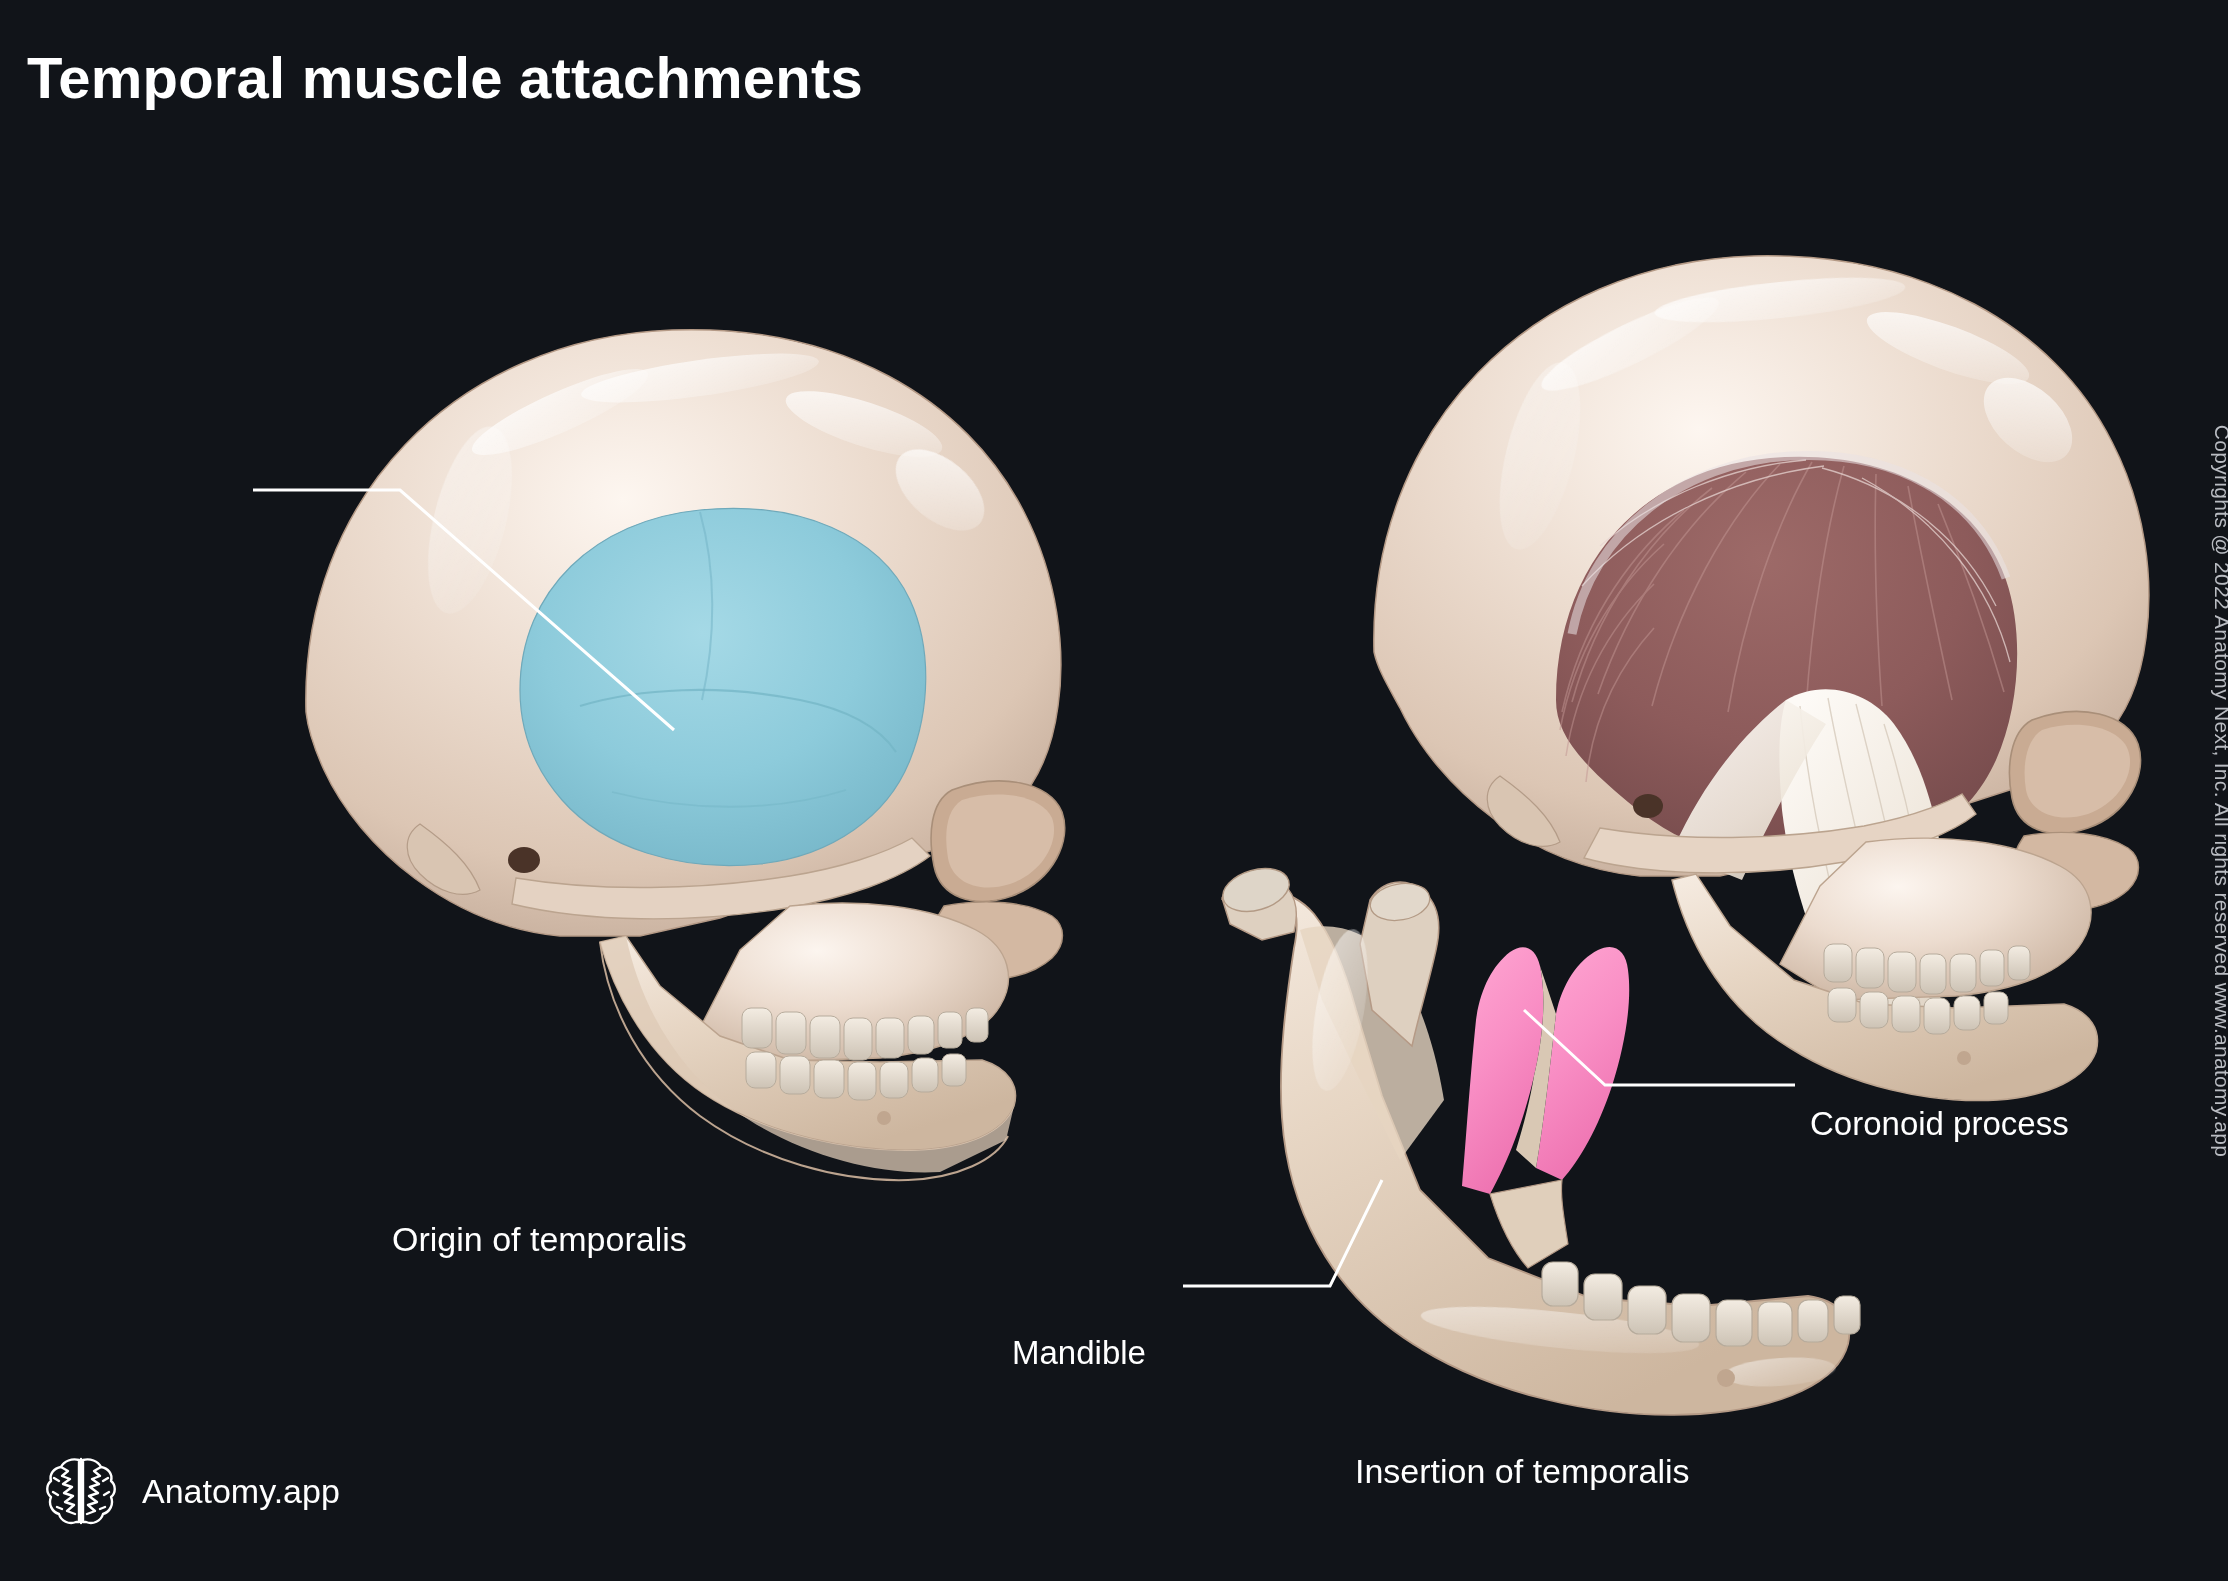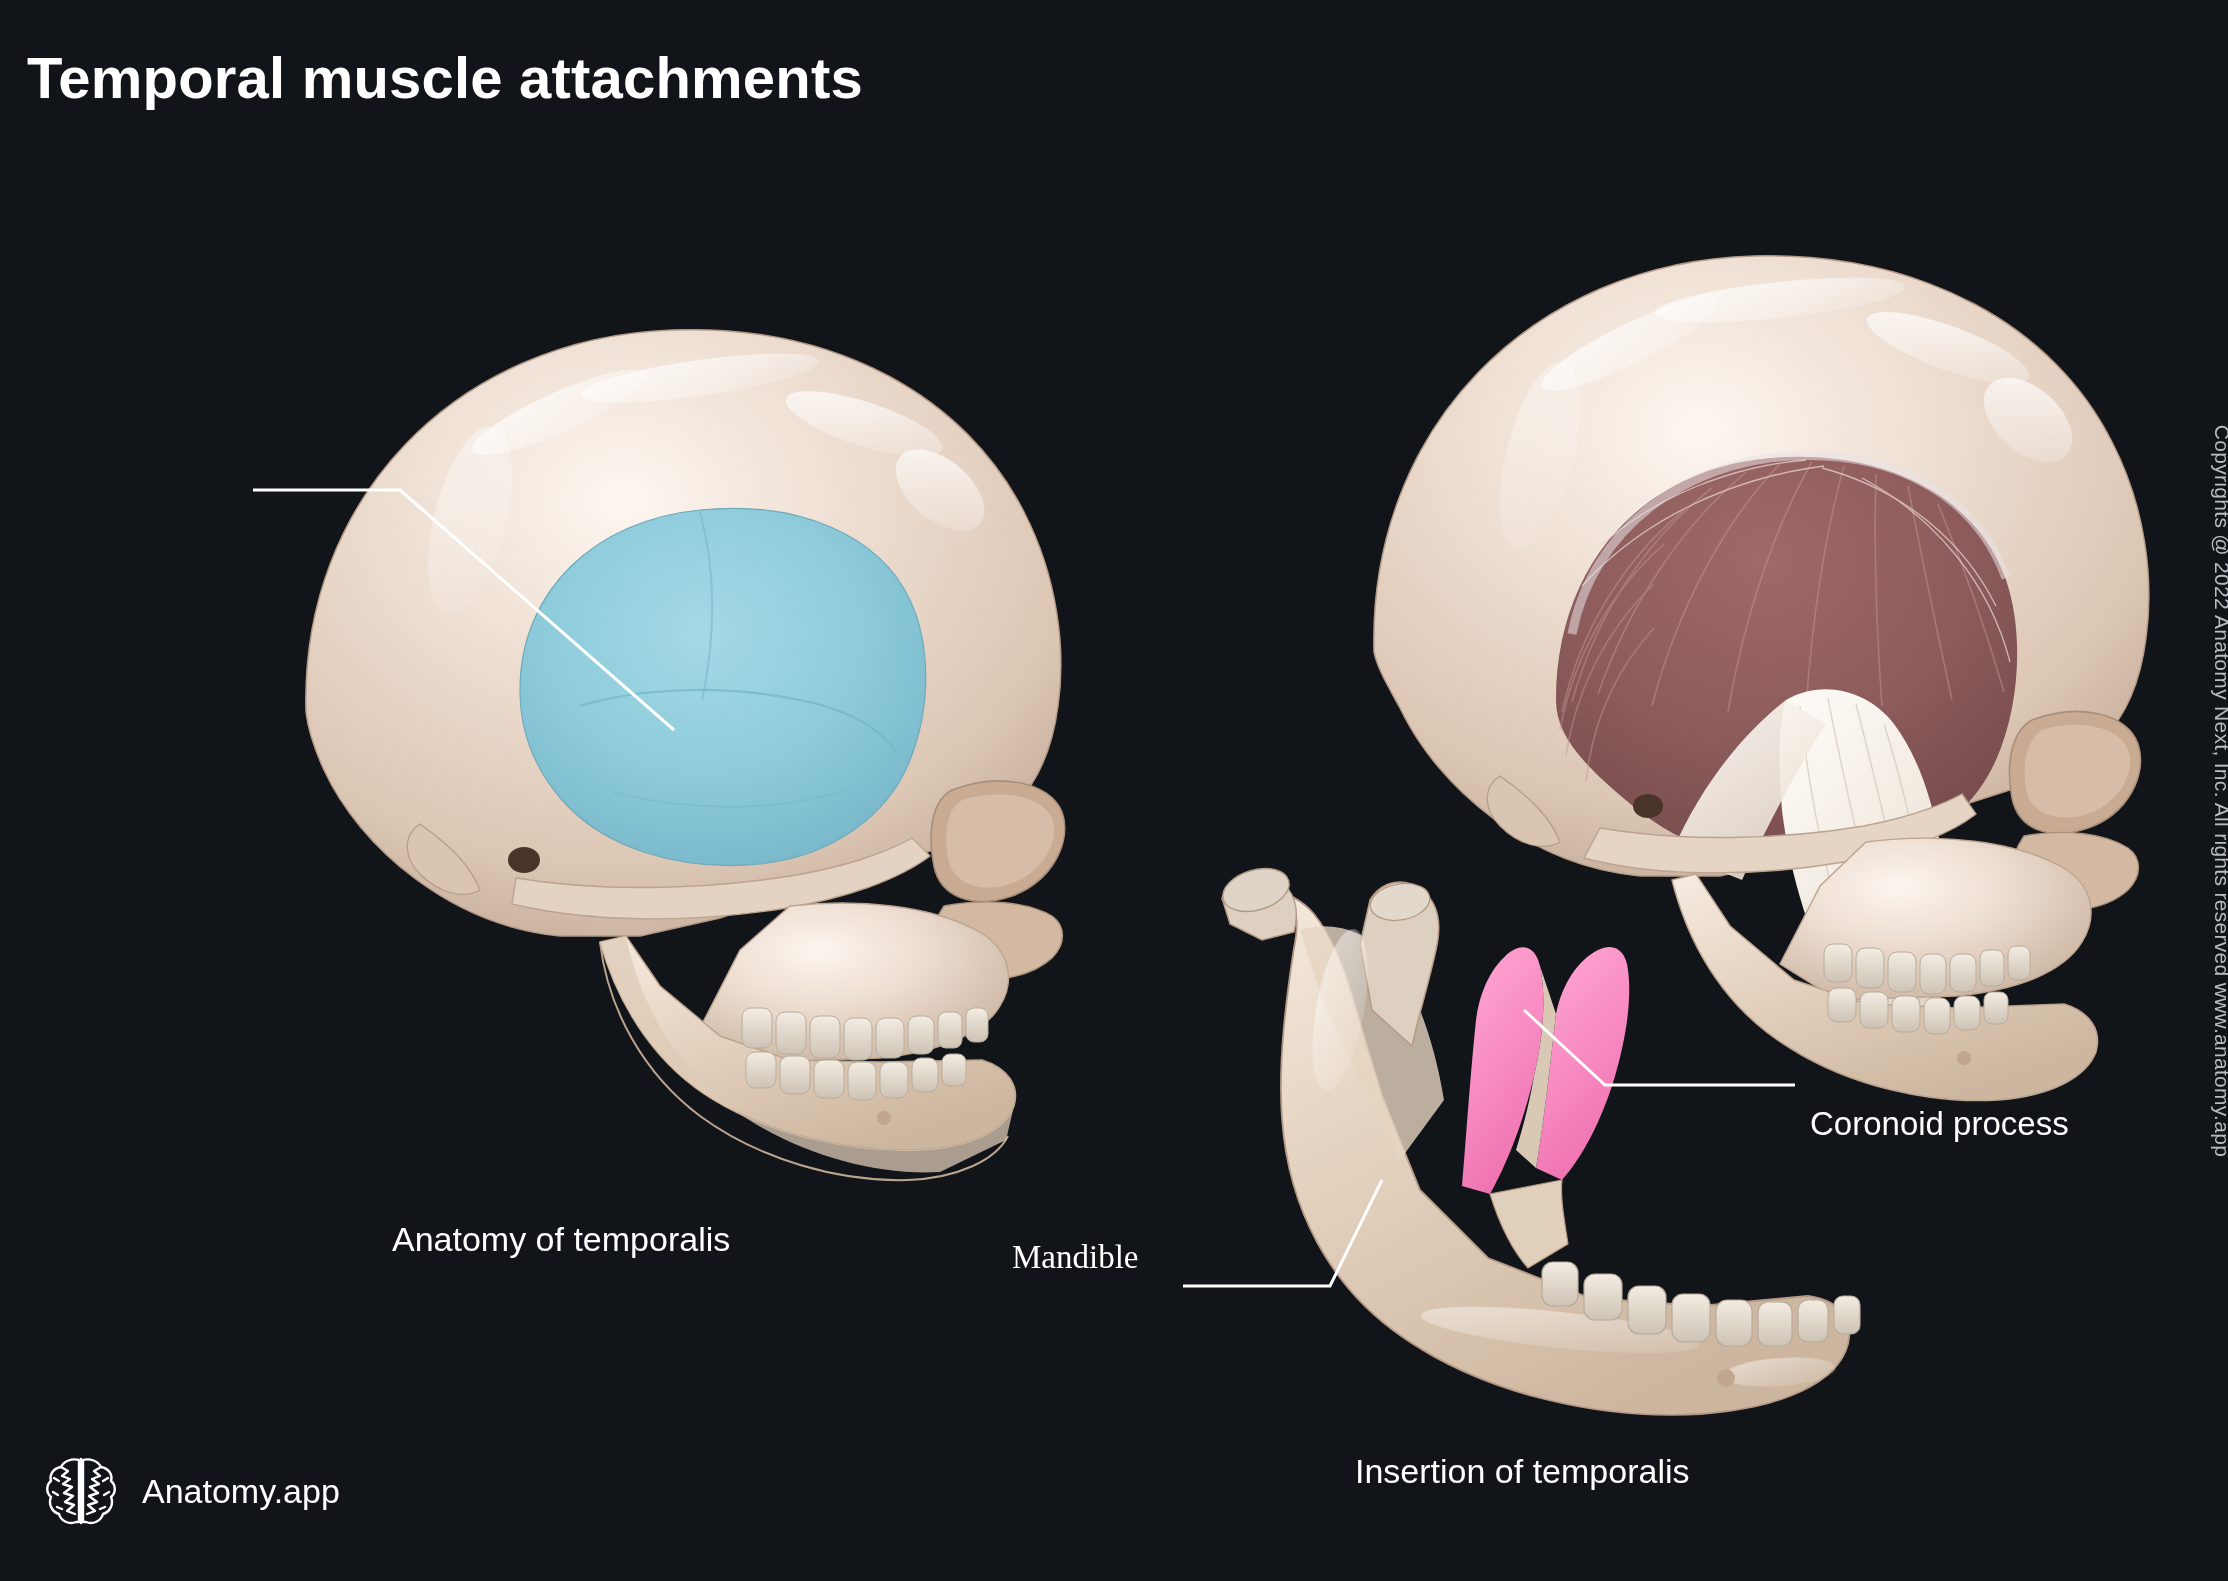--- a/index.html
+++ b/index.html
@@ -343,23 +343,23 @@
 
       <path class="leader" d="M1795 1085 L1605 1085 L1524 1010"></path>
 
       <path class="leader" d="M1183 1286 L1330 1286 L1382 1180"></path>
     </g>
   </svg>
 
 
   <div class="label" style="left:1810px; top:1063px;margin-top:40px;">Coronoid process</div>
 
-  <div class="label" style="left:1012px; top:1236px;font-family:Liberation Serif, serif;">Mandible</div>
-
-  <div class="caption" style="left:392px; top:1220px;">Anatomy of temporalis</div>
+  <div class="label" style="left:1012px; top:1332px;">Mandible</div>
+
+  <div class="caption" style="left:392px; top:1220px;">Origin of temporalis</div>
 
   <div class="caption" style="left:1327px; top:1452px;margin-left:28px;">Insertion of temporalis</div>
 
   <div id="copyright">Copyrights @ 2022 Anatomy Next, Inc. All rights reserved www.anatomy.app</div>
 
   <div id="logo">
     <svg width="78" height="78" viewBox="0 0 78 78">
       <g fill="none" stroke="#ffffff" stroke-width="2.4" stroke-linejoin="round" stroke-linecap="round">
 
         <path d="M37 8 C30 6 22 9 19 15 C12 16 7 22 9 29 C4 33 4 41 9 45

